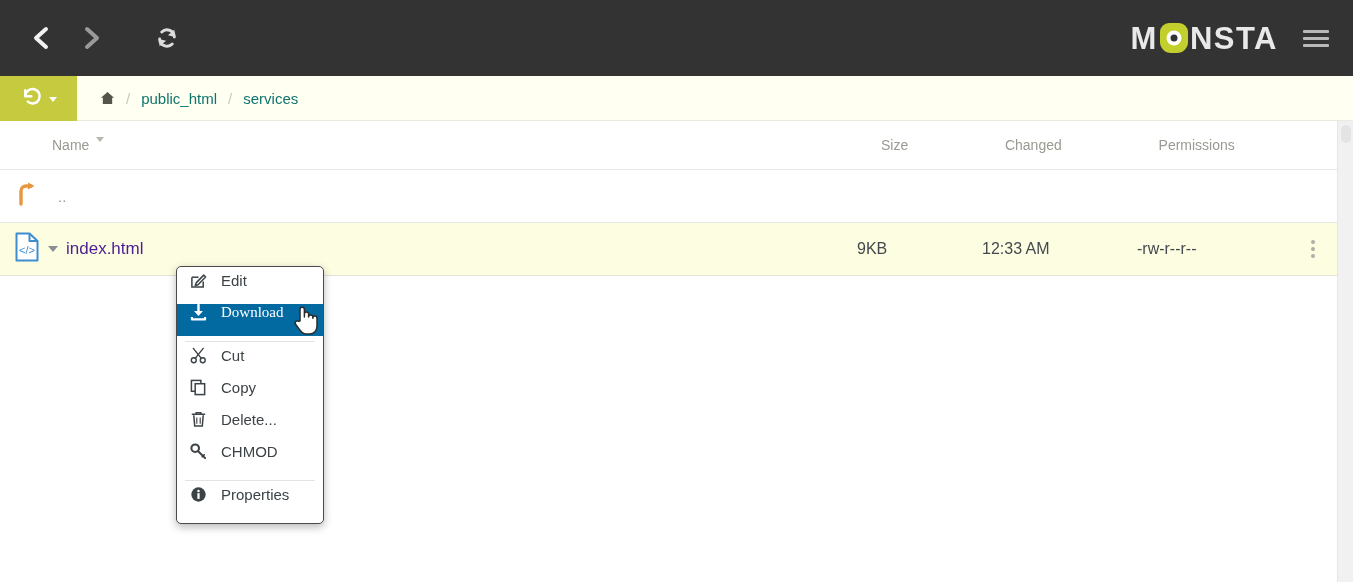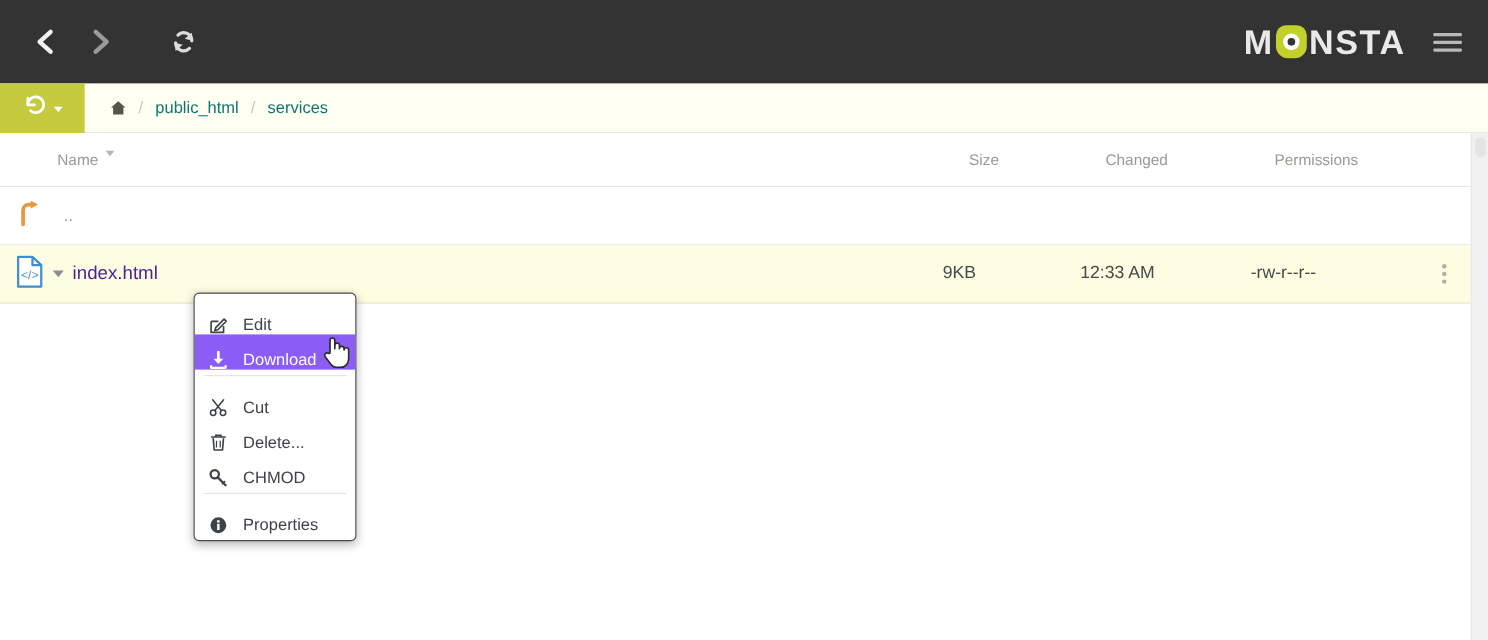--- a/index.html
+++ b/index.html
@@ -143,28 +143,28 @@
   }
 
   
   .ctxmenu {
     position: absolute; left: 176px; top: 266px; width: 148px;
     background: #ffffff; border: 1px solid #4a4a4a; border-radius: 5px;
     box-shadow: 0 3px 9px rgba(0,0,0,0.28);
     padding: 5px 0; z-index: 50;
   }
   .ctxitem {
-    display: flex; align-items: flex-end; height: 32px;
+    display: flex; align-items: flex-start; height: 32px;
     padding-left: 13px; font-size: 15px; color: #3c4347; cursor: pointer;
   }
   .ctxitem .ico {
     width: 23px; display: flex; align-items: center; justify-content: flex-start;
     color: #3c4347; margin-right: 8px;
   }
-  .ctxitem.active { background: #8b5cf6; color: #ffffff; }
+  .ctxitem.active { background: #0369a1; color: #ffffff; font-family: Liberation Serif, serif; }
   .ctxitem.active .ico { color: #ffffff; }
   .ctxsep { height: 1px; background: #e3e3e3; margin: 5px 8px; }
 
   .cursor-hand { position: absolute; left: 292px; top: 303px; z-index: 60; pointer-events: none; }
 </style>
 </head>
 <body>
 
 <div id="app">
 
@@ -327,20 +327,29 @@
         <svg width="17" height="17" viewBox="0 0 18 18">
           <circle cx="4" cy="14" r="2.6" fill="none" stroke="currentColor" stroke-width="1.5"></circle>
           <circle cx="13.5" cy="14" r="2.6" fill="none" stroke="currentColor" stroke-width="1.5"></circle>
           <path d="M5.5 12 L14 1.5" stroke="currentColor" stroke-width="1.5" stroke-linecap="round"></path>
           <path d="M12 12 L3.5 1.5" stroke="currentColor" stroke-width="1.5" stroke-linecap="round"></path>
         </svg>
       </span>
       <span>Cut</span>
     </div>
 
+    <div class="ctxitem">
+      <span class="ico">
+        <svg width="17" height="17" viewBox="0 0 18 18">
+          <rect x="1.5" y="1.5" width="10" height="11.5" fill="none" stroke="currentColor" stroke-width="1.6"></rect>
+          <rect x="5.5" y="5" width="10" height="11.5" fill="#ffffff" stroke="currentColor" stroke-width="1.6"></rect>
+        </svg>
+      </span>
+      <span>Copy</span>
+    </div>
 
 
     <div class="ctxitem">
       <span class="ico">
         <svg width="17" height="17" viewBox="0 0 18 18">
           <path d="M2.5 3.5 H15.5" stroke="currentColor" stroke-width="1.6" stroke-linecap="round"></path>
           <path d="M6.5 3.5 V1.8 H11.5 V3.5" fill="none" stroke="currentColor" stroke-width="1.5"></path>
           <path d="M4 4.5 L5 16 H13 L14 4.5" fill="none" stroke="currentColor" stroke-width="1.6" stroke-linejoin="round"></path>
           <path d="M7.2 7 V13.5 M10.8 7 V13.5" stroke="currentColor" stroke-width="1.2"></path>
         </svg>

